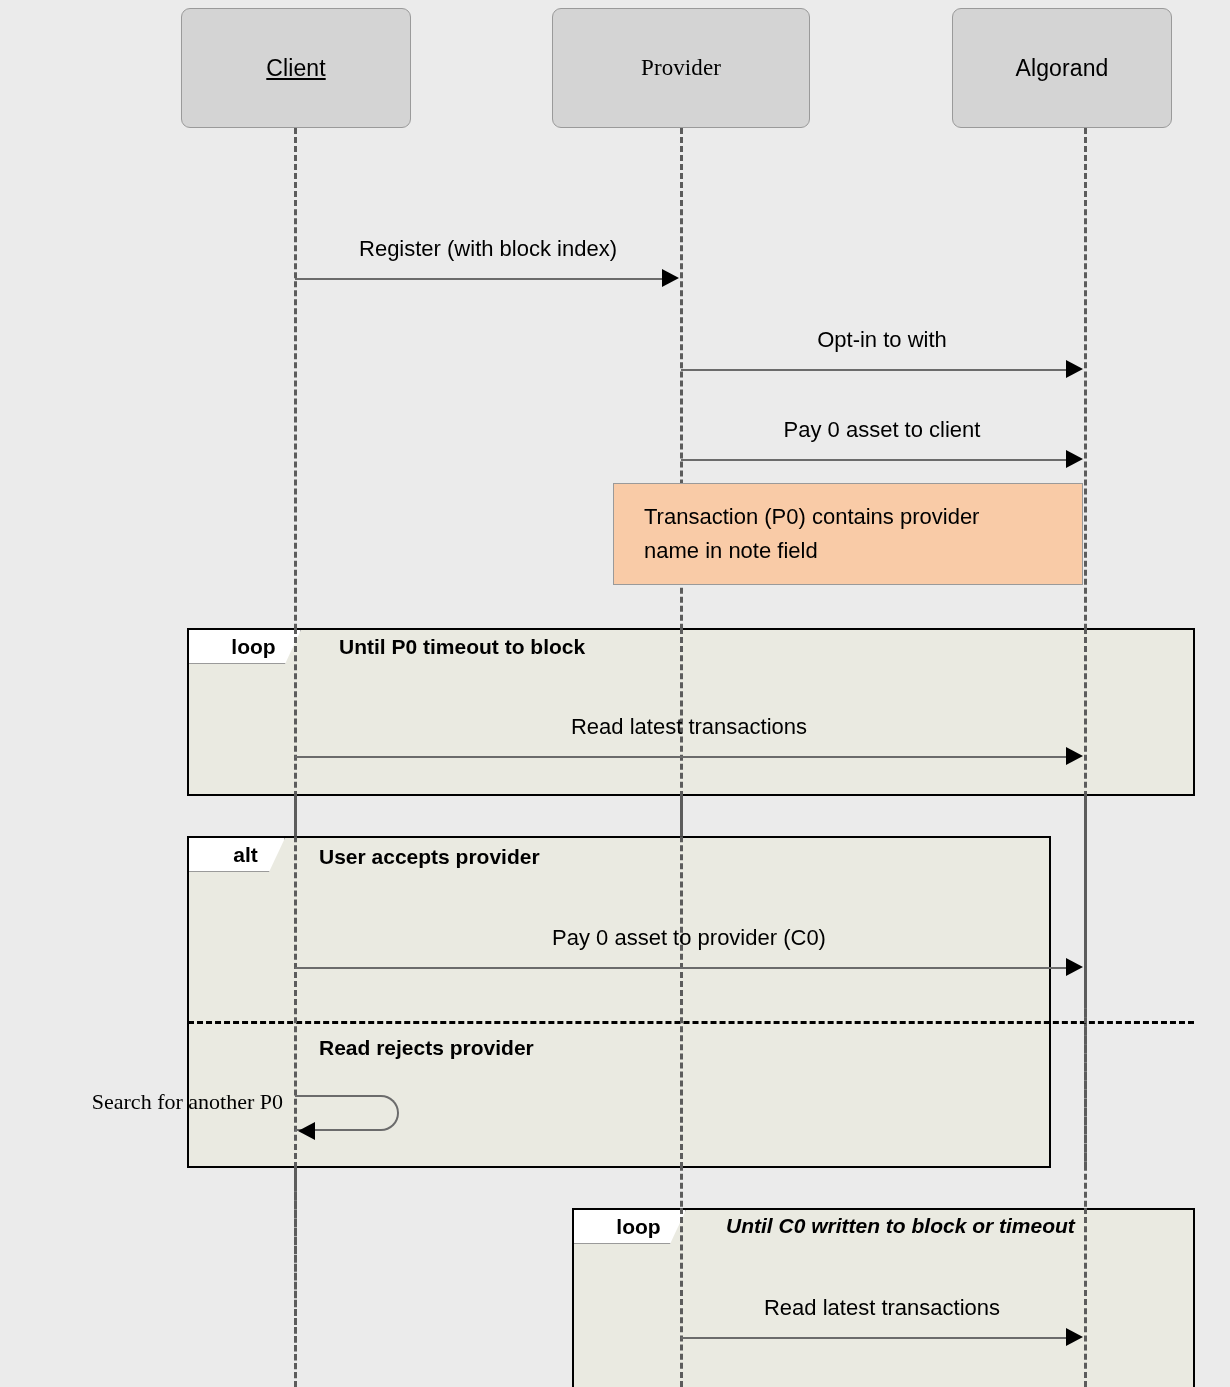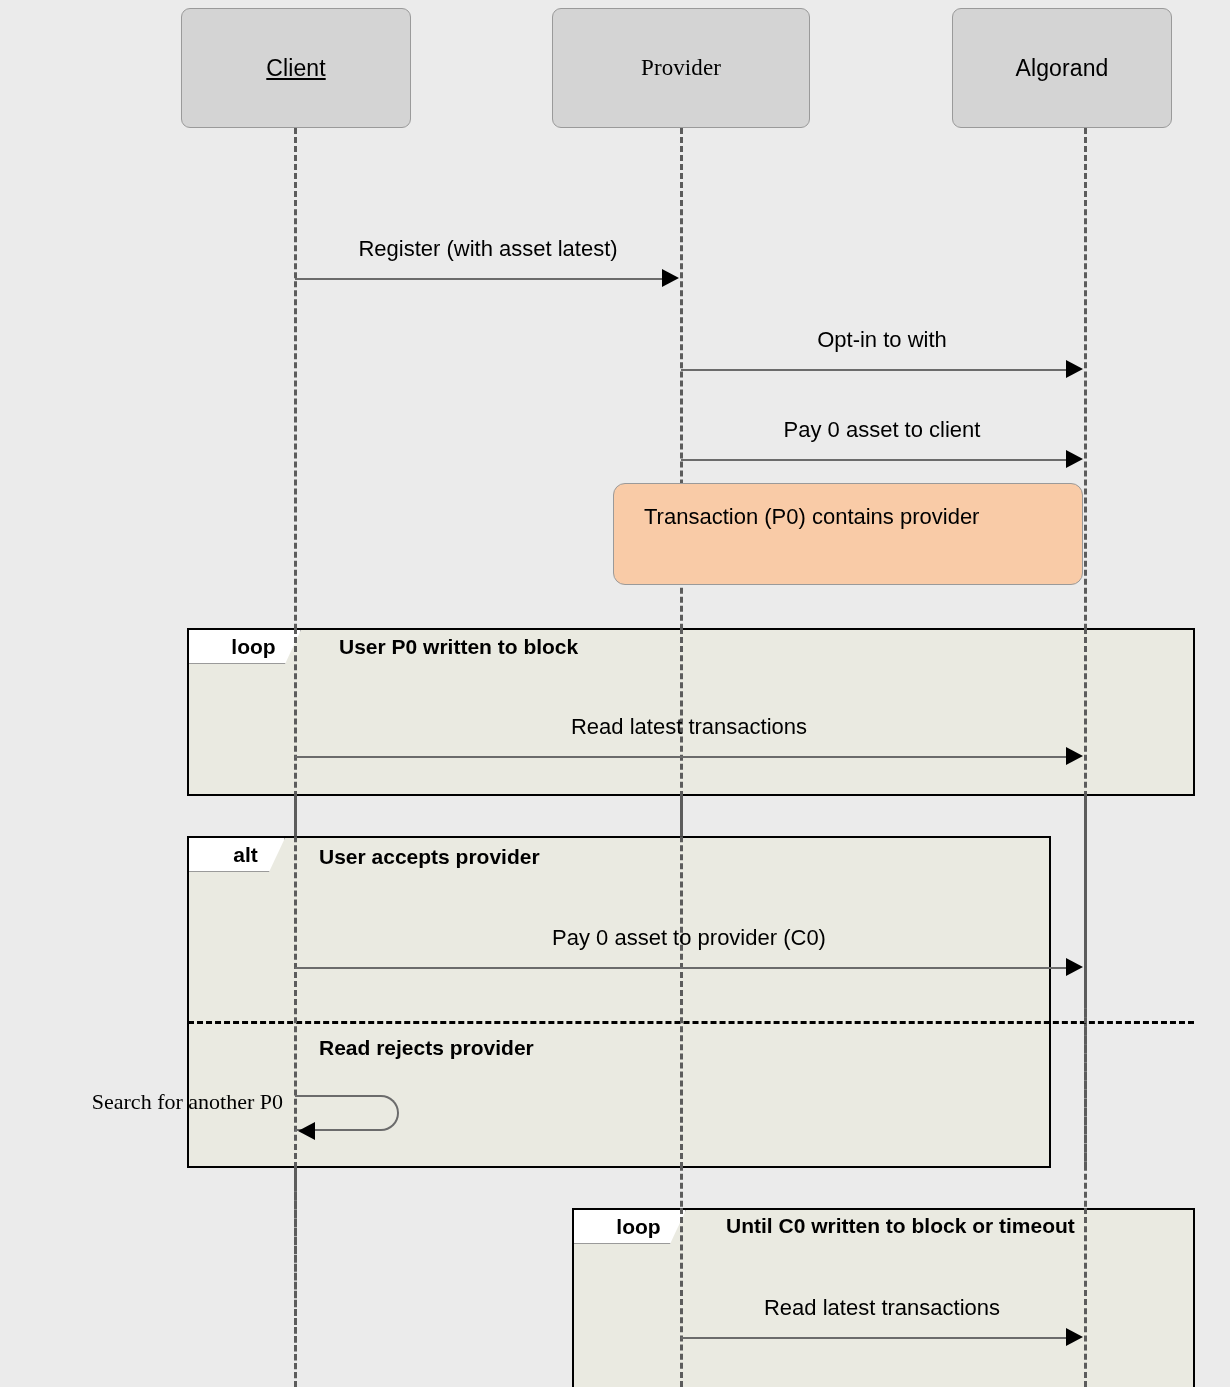--- a/index.html
+++ b/index.html
@@ -112,21 +112,21 @@
     border-left: none;
     border-top-right-radius: 26px;
     border-bottom-right-radius: 26px;
   }
   
   .note {
     position: absolute;
     box-sizing: border-box;
     background: #f9cba7;
     border: 1.5px solid #9a9a9a;
-    border-radius: 12px;
+    border-radius: 0;
     padding: 16px 26px 16px 30px;
     font-size: 22px;
     line-height: 1.55;
     color: #000;
   }
 </style>
 </head>
 <body>
 
 <div id="diagram">
@@ -143,59 +143,60 @@
   </div>
   <div class="participant" style="left:952px; top:8px; width:220px; height:120px;">
     <span>Algorand</span>
   </div>
 
   <div class="fragment" style="left:187px; top:628px; width:1008px; height:168px;">
     <div class="frag-tab" style="width:112px;">
       <span>loop</span>
     </div>
   </div>
-  <div class="frag-title" style="left:339px; top:635px;">User P0 written to block</div>
+  <div class="frag-title" style="left:339px; top:635px;">Until P0 timeout to block</div>
 
   <div class="fragment" style="left:187px; top:836px; width:864px; height:332px;">
     <div class="frag-tab" style="width:96px;">
       <span>alt</span>
     </div>
   </div>
   <div class="frag-title" style="left:319px; top:845px;">User accepts provider</div>
   <div class="frag-divider" style="left:188px; top:1021px; width:1006px;"></div>
   <div class="frag-title" style="left:319px; top:1036px;">Read rejects provider</div>
 
   <div class="fragment" style="left:572px; top:1208px; width:623px; height:190px;">
     <div class="frag-tab" style="width:112px;">
       <span>loop</span>
     </div>
   </div>
-  <div class="frag-title" style="left:726px; top:1214px;">Until C0 written to block or timeout</div>
+  <div class="frag-title" style="left:726px; top:1214px;font-style:italic;">Until C0 written to block or timeout</div>
 
   <div class="lifeline" style="left:294px; top:628px; height:540px;"></div>
   <div class="lifeline" style="left:680px; top:628px; height:540px;"></div>
   <div class="lifeline" style="left:1084px; top:628px; height:540px;"></div>
   <div class="lifeline" style="left:680px; top:1208px; height:179px;"></div>
   <div class="lifeline" style="left:1084px; top:1208px; height:179px;"></div>
   <div class="lifeline" style="left:294px; top:1168px; height:219px;"></div>
 
-  <div class="msg-label center" style="left:488px; top:236px;">Register (with asset latest)</div>
+  <div class="msg-label center" style="left:488px; top:236px;">Register (with block index)</div>
   <div class="msg-line" style="left:295px; top:278px; width:372px;"></div>
   <div class="arrowhead right" style="left:662px; top:269px;"></div>
 
   <div class="msg-label center" style="left:882px; top:327px;">Opt-in to with</div>
   <div class="msg-line" style="left:681px; top:369px; width:390px;"></div>
   <div class="arrowhead right" style="left:1066px; top:360px;"></div>
 
   <div class="msg-label center" style="left:882px; top:417px;">Pay 0 asset to client</div>
   <div class="msg-line" style="left:681px; top:459px; width:390px;"></div>
   <div class="arrowhead right" style="left:1066px; top:450px;"></div>
 
   <div class="note" style="left:613px; top:483px; width:470px; height:102px;">
     <div>Transaction (P0) contains provider</div>
+    <div>name in note field</div>
   </div>
 
   <div class="msg-label center" style="left:689px; top:714px;">Read latest transactions</div>
   <div class="msg-line" style="left:295px; top:756px; width:776px;"></div>
   <div class="arrowhead right" style="left:1066px; top:747px;"></div>
 
   <div class="msg-label center" style="left:689px; top:925px;">Pay 0 asset to provider (C0)</div>
   <div class="msg-line" style="left:295px; top:967px; width:776px;"></div>
   <div class="arrowhead right" style="left:1066px; top:958px;"></div>
 

